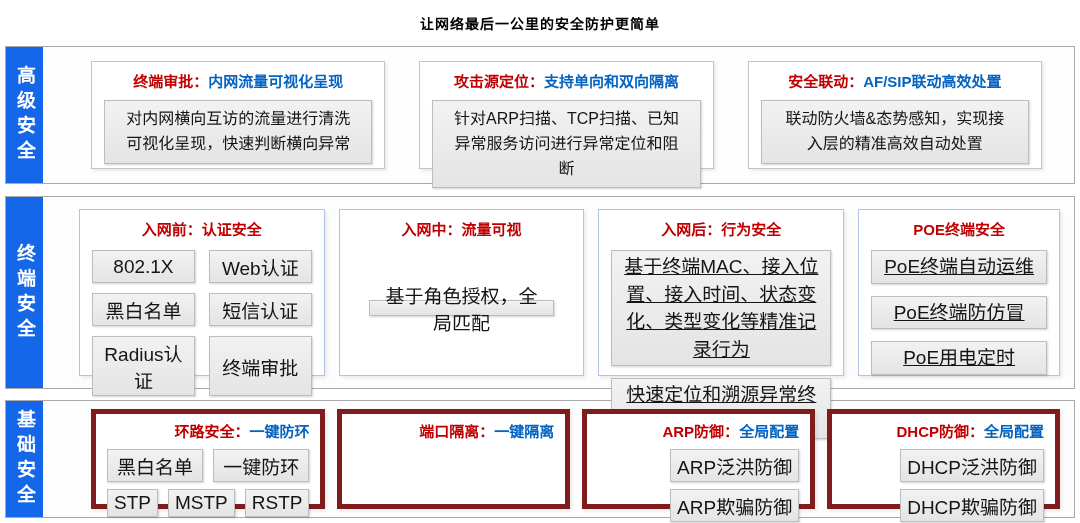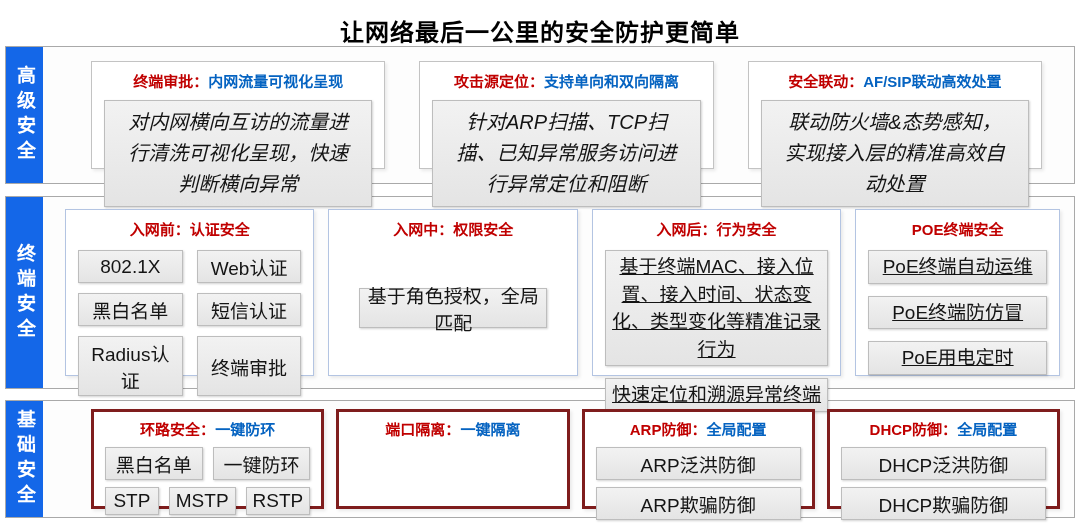--- a/index.html
+++ b/index.html
@@ -1,59 +1,59 @@
 <!DOCTYPE html>
 <html lang="zh-CN"><head>
 <meta charset="utf-8">
 <style>
   * { margin:0; padding:0; box-sizing:border-box; }
   html,body { background:#ffffff; }
   body { font-family:"Liberation Sans","DejaVu Sans",sans-serif; }
   .page { width:1080px; height:523px; position:relative; background:#ffffff; overflow:hidden; }
 
-  .title { text-align:center; padding-top:13px; height:46px; font-size:24px; font-weight:bold; color:#000; letter-spacing:1px; }
+  .title { text-align:center; padding-top:13px; height:46px; font-size:14px; font-weight:bold; color:#000; letter-spacing:1px; }
 
   .band { display:flex; margin:0 5px; border:1px solid #a9a9a9; background:#fdfdfd; }
   .band-1 { height:138px; }
   .band-2 { height:193px; margin-top:12px; }
   .band-3 { height:118px; margin-top:11px; }
 
   .band-tab {
     flex:0 0 37px; background:#1467e8; color:#fff; font-weight:bold; font-size:19px;
     display:flex; align-items:center; justify-content:center;
     writing-mode:vertical-lr; text-orientation:upright; letter-spacing:6px;
   }
 
   .band-body { flex:1; display:flex; align-items:stretch; }
   .band-body-1 { padding:14px 32px 14px 48px; gap:34px; }
-  .band-body-2 { padding:12px 14px 12px 22px; gap:14px; }
+  .band-body-2 { padding:12px 14px 12px 36px; gap:14px; }
   .band-body-3 { padding:8px 14px 8px 48px; gap:12px; }
 
   .card { background:#ffffff; display:flex; flex-direction:column; }
   .card-top { flex:1; border:1px solid #c3c3c3; padding:10px 12px; gap:8px; box-shadow:2px 2px 3px rgba(0,0,0,.08); }
   .card-mid { border:1px solid #b3c4e2; padding:10px 12px; box-shadow:2px 2px 3px rgba(0,0,0,.08); }
-  .card-bot { flex:1; border:3px solid #7f1d1d; padding:8px 11px; box-shadow:2px 2px 3px rgba(0,0,0,.08); }
+  .card-bot { flex:1; border:5px solid #7f1d1d; padding:8px 11px; box-shadow:2px 2px 3px rgba(0,0,0,.08);align-items:flex-end; }
   .f5 { flex:5; } .f4 { flex:4; }
 
   .card-header { text-align:center; font-weight:bold; font-size:15px; white-space:nowrap; line-height:20px; }
   .t-red { color:#c00000; }
   .t-blue { color:#0563c1; }
 
   .gray-box {
     background:linear-gradient(180deg,#f2f2f2,#e4e4e4);
     border:1px solid #bdbdbd;
     box-shadow:1px 1px 2px rgba(0,0,0,.18);
     display:flex; align-items:center; justify-content:center;
     text-align:center; font-size:19px; color:#141414; padding:2px 6px;
   }
-  .body-box { flex:1; line-height:1.55; padding:6px 20px; font-size:20px;font-style:italic; }
+  .body-box { flex:1; line-height:1.55; padding:6px 20px; font-size:16px; }
 
   .grid-2 { display:grid; grid-template-columns:1fr 1fr; gap:10px 14px; margin-top:10px; flex:1; }
   .center-area { flex:1; display:flex; align-items:center; justify-content:center; margin-top:10px; }
-  .center-area .gray-box { width:84%; height:40px; }
+  .center-area .gray-box { width:84%; height:16px; }
   .stack { display:flex; flex-direction:column; gap:12px; margin-top:10px; flex:1; }
   .stack .gray-box { flex:1; line-height:1.45;text-decoration:underline; }
   .stack .gb-tall { flex:2.2; }
   .bot-items { display:flex; flex-direction:column; gap:7px; margin-top:7px; flex:1; }
   .bot-row { display:flex; gap:10px; flex:1; }
   .bot-row .gray-box { flex:1; }
 </style>
 </head>
 <body>
 
@@ -102,21 +102,21 @@
           <div class="gray-box">Web认证</div>
           <div class="gray-box">黑白名单</div>
           <div class="gray-box">短信认证</div>
           <div class="gray-box">Radius认证</div>
           <div class="gray-box">终端审批</div>
         </div>
       </div>
 
       <div class="card card-mid f5">
         <div class="card-header">
-          <span class="t-red">入网中：权限安全</span>
+          <span class="t-red">入网中：流量可视</span>
         </div>
         <div class="center-area">
           <div class="gray-box">基于角色授权，全局匹配</div>
         </div>
       </div>
 
       <div class="card card-mid f5">
         <div class="card-header">
           <span class="t-red">入网后：行为安全</span>
         </div>

